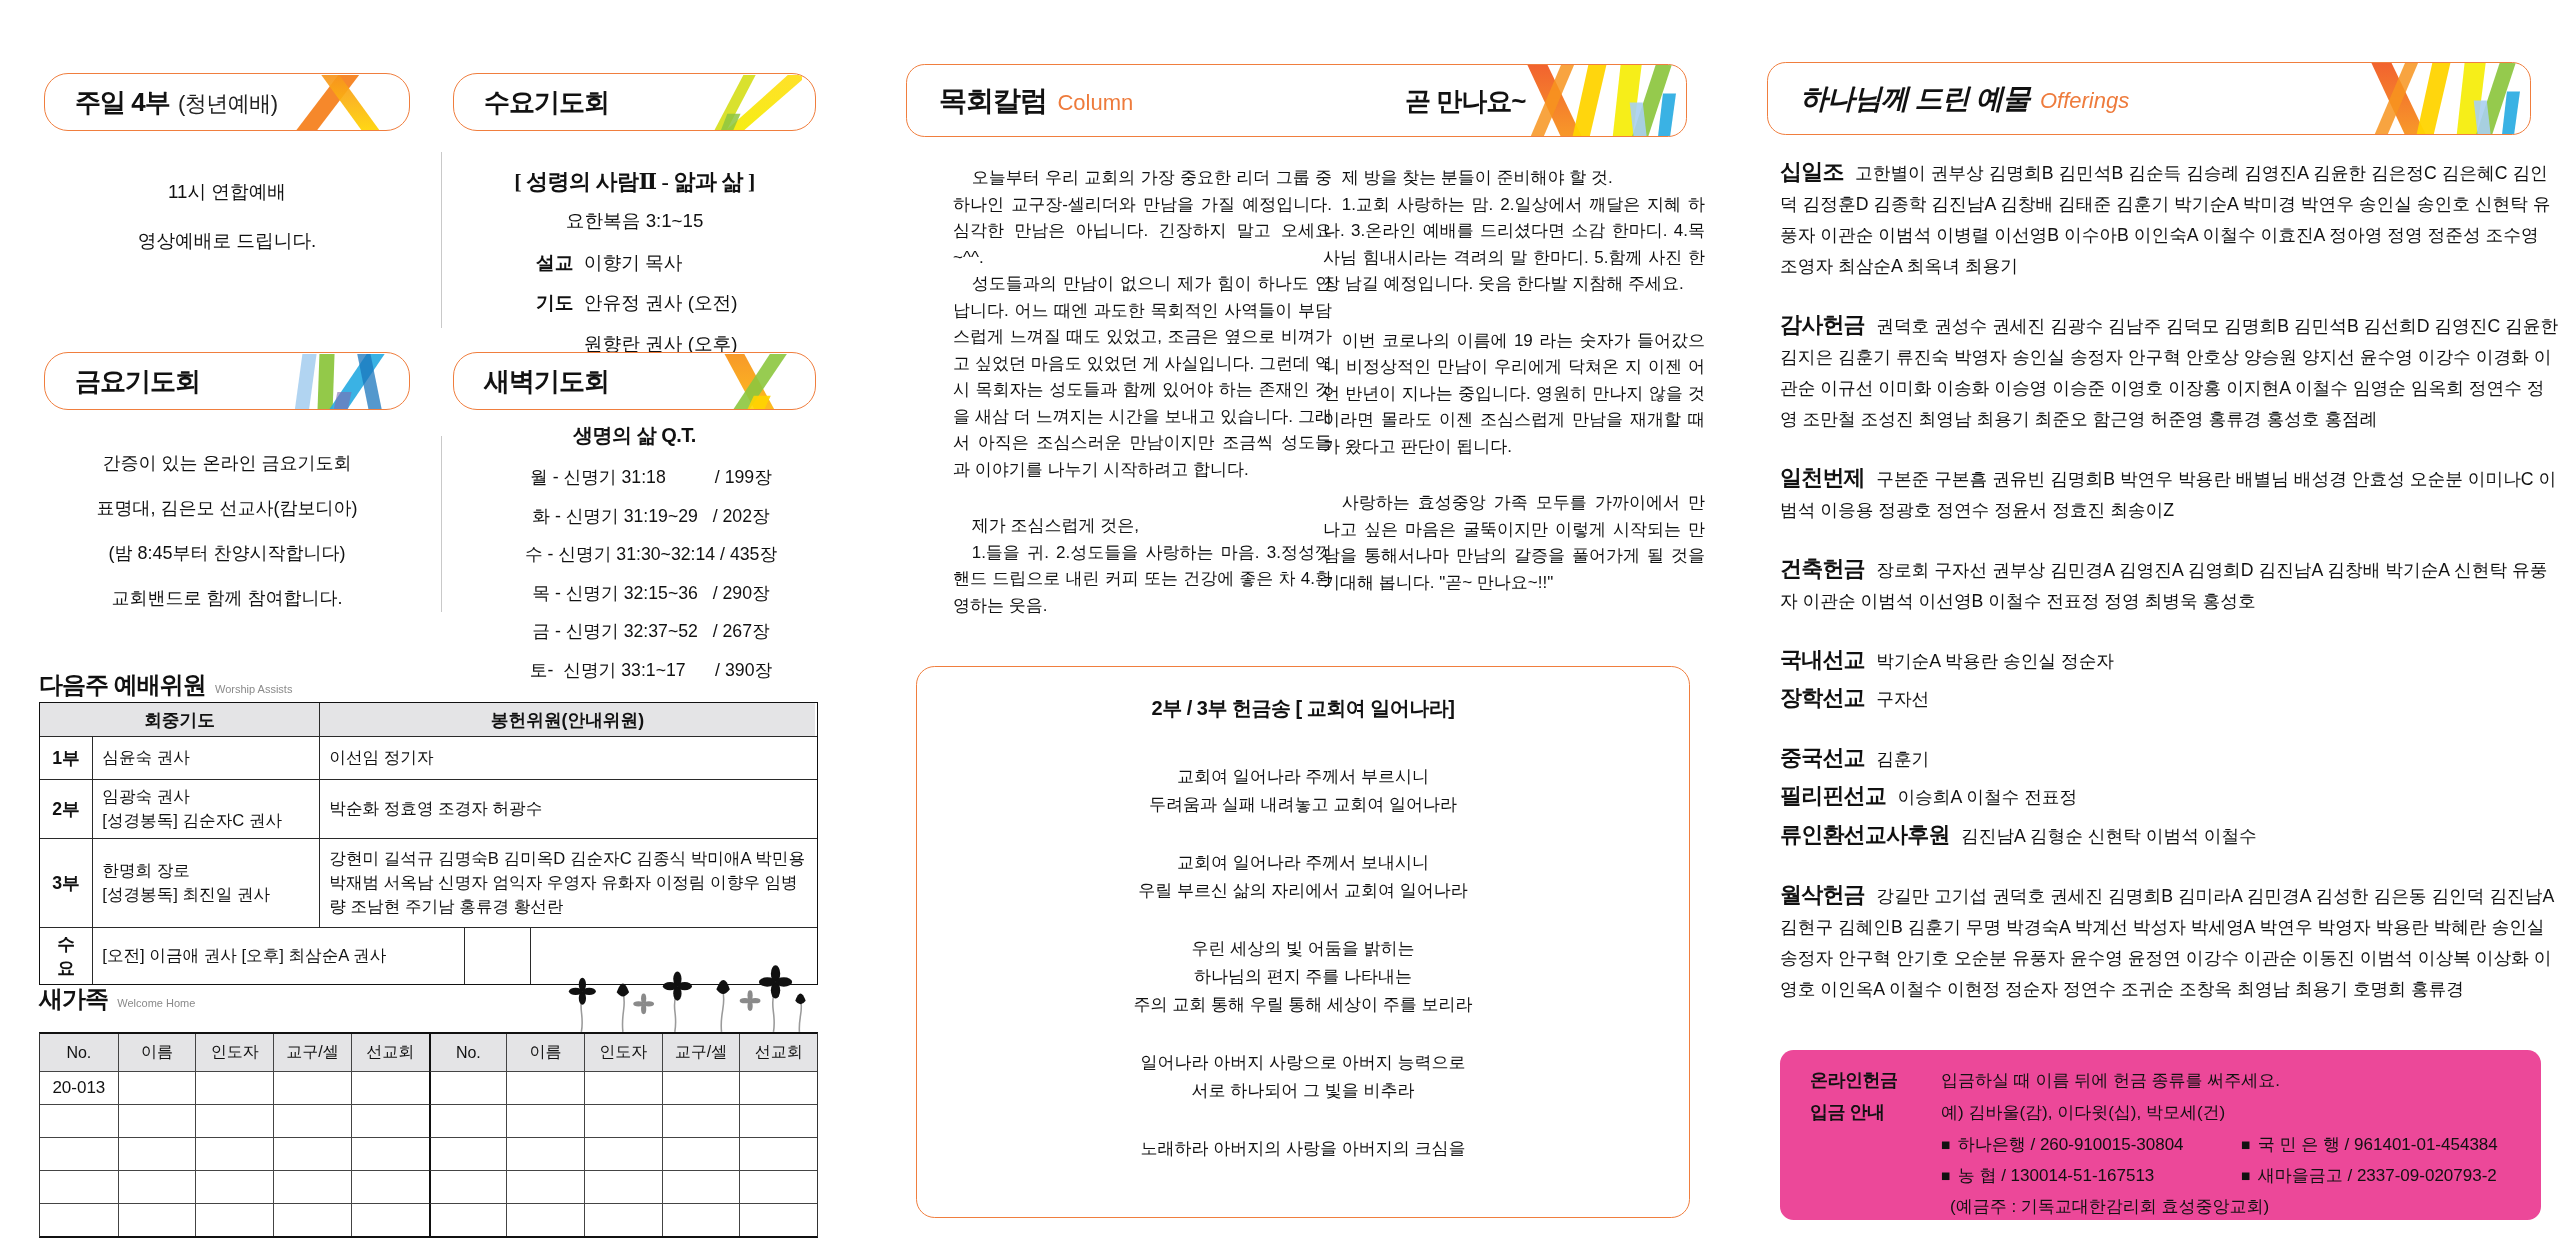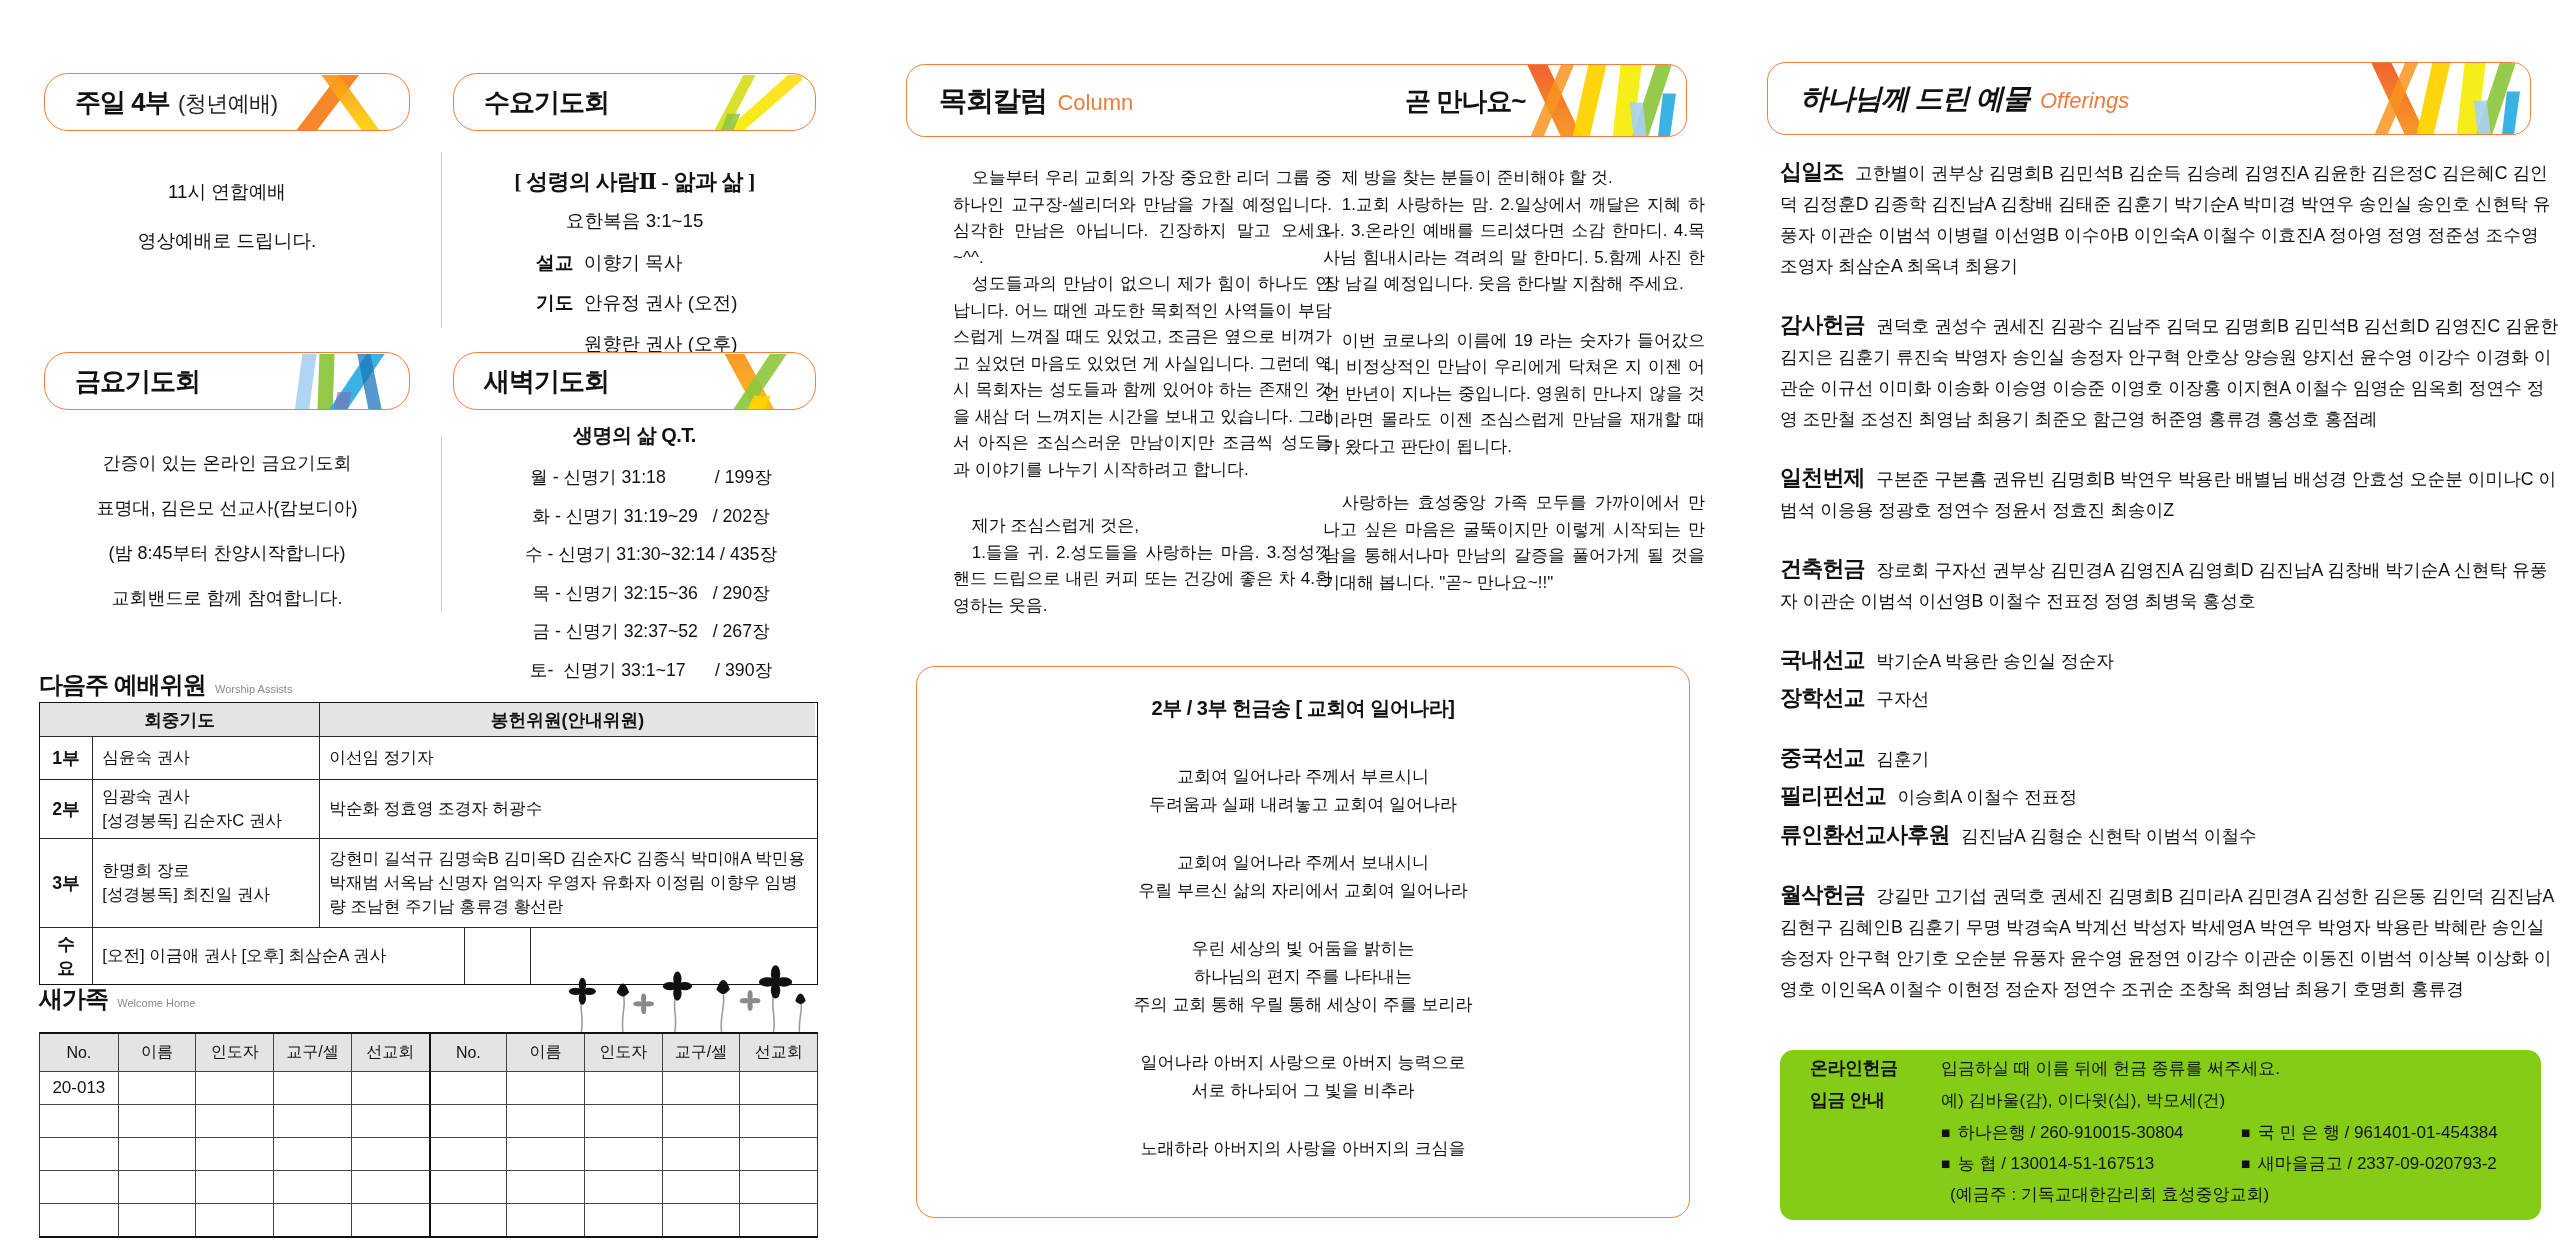--- a/index.html
+++ b/index.html
@@ -73,22 +73,22 @@
   .hymn-title{font-size:20px;font-weight:700;letter-spacing:-0.5px;margin:0;}
   .stanza{margin-top:30px;}
   .stanza:first-of-type{margin-top:41px;}
   .stanza p{margin:0;font-size:17px;line-height:28px;}
   
   .offlist{position:absolute;left:1780px;top:156px;width:780px;font-size:17.7px;line-height:31px;color:#111;}
   .osec{margin:0 0 27px 0;}
   .osec b{font-size:22px;letter-spacing:-0.8px;margin-right:11.4px;}
   .osec.gap-sm{margin-bottom:5.2px;}
   .osec.gap-end{margin-bottom:0;}
-  .onlinebox{position:absolute;left:1780px;top:1050px;width:761px;height:170px;background:#84cc16;
-        border-radius:13.5px;box-sizing:border-box;padding:6px 0 0 30px;font-size:17px;color:#111;}
+  .onlinebox{position:absolute;left:1780px;top:1050px;width:761px;height:170px;background:#ec4899;
+        border-radius:13.5px;box-sizing:border-box;padding:18px 0 0 30px;font-size:17px;color:#111;}
   .orow{display:flex;margin-bottom:8.3px;align-items:baseline;}
   .olabel{width:131px;font-weight:700;font-size:18px;letter-spacing:-0.5px;}
   .oind{margin-left:131px;}
   .bankitem{display:inline-flex;align-items:baseline;width:343px;}
   .bullet{margin-right:7.3px;font-size:15.6px;}
   .holder{margin-left:140px;margin-top:2.1px;}
 </style>
 </head>
 <body>
 

